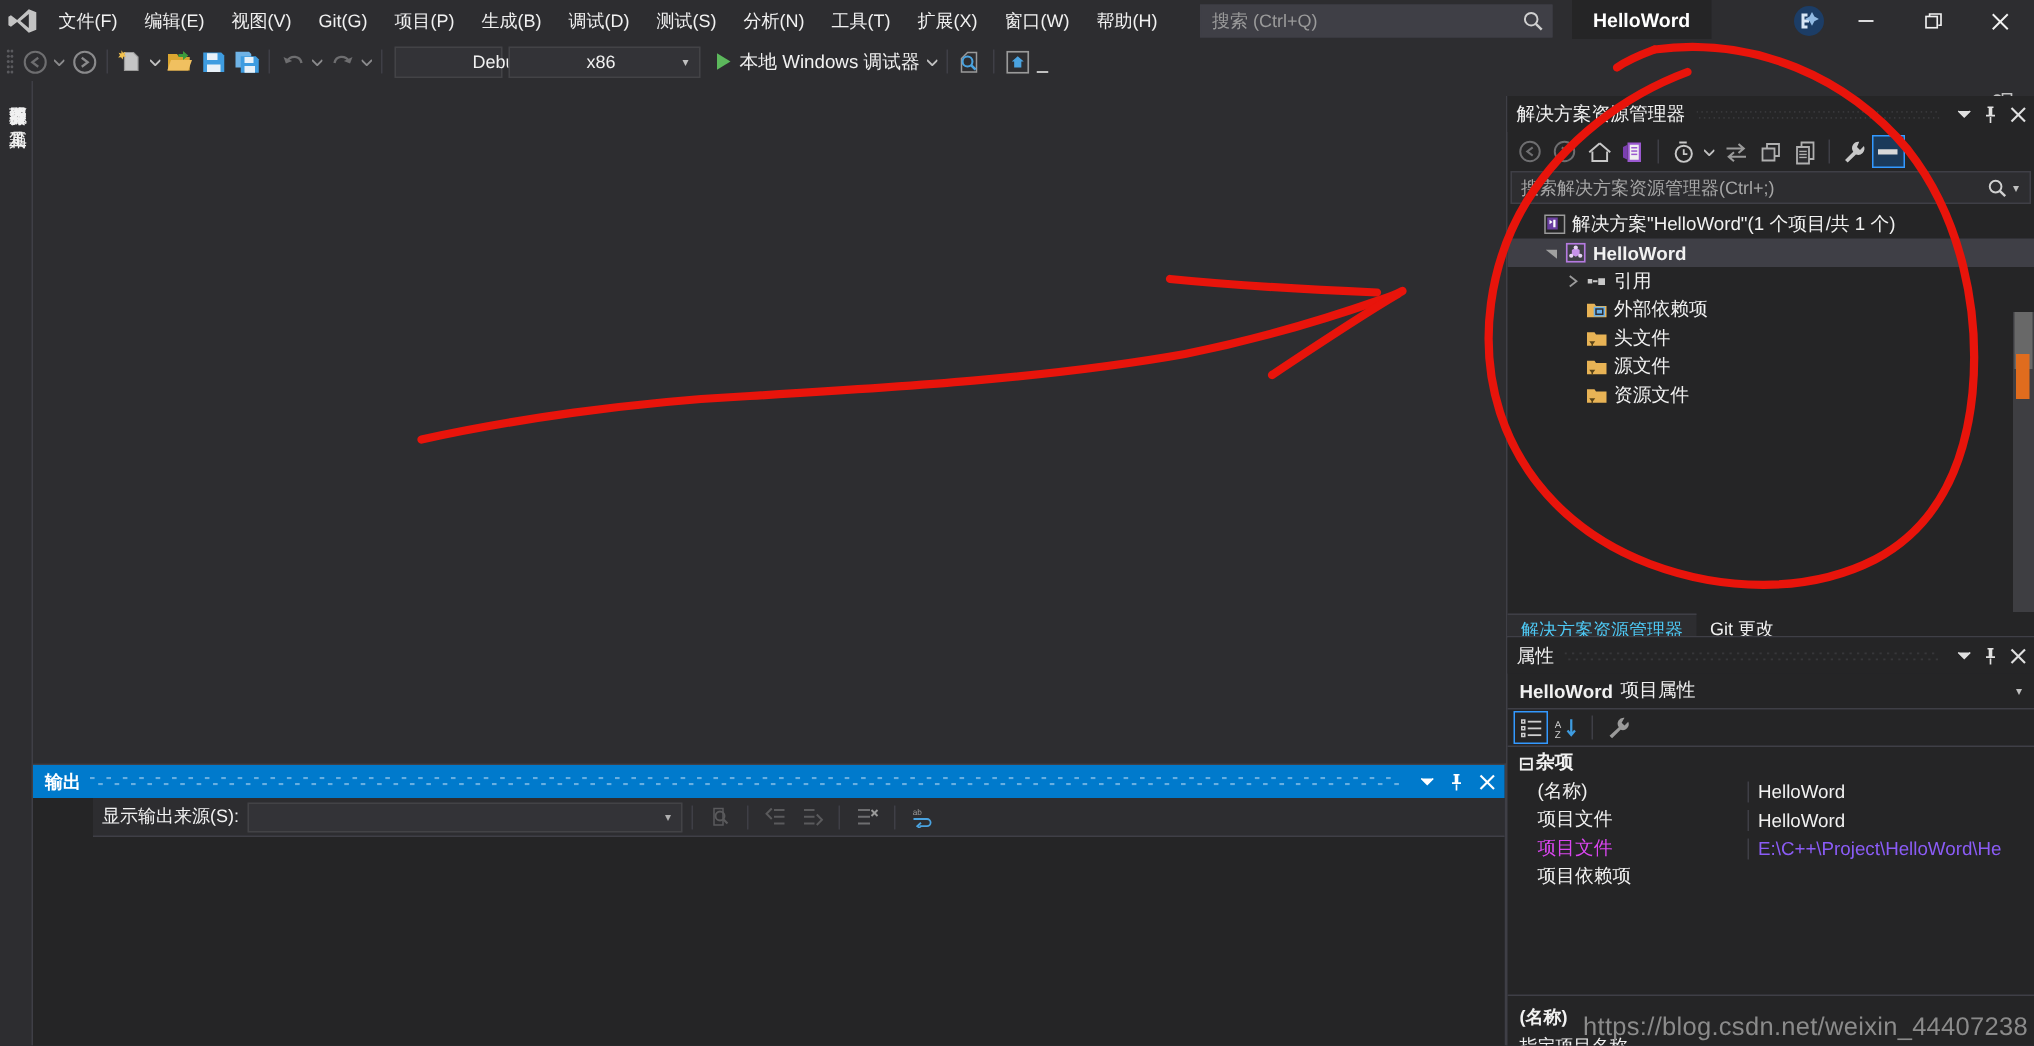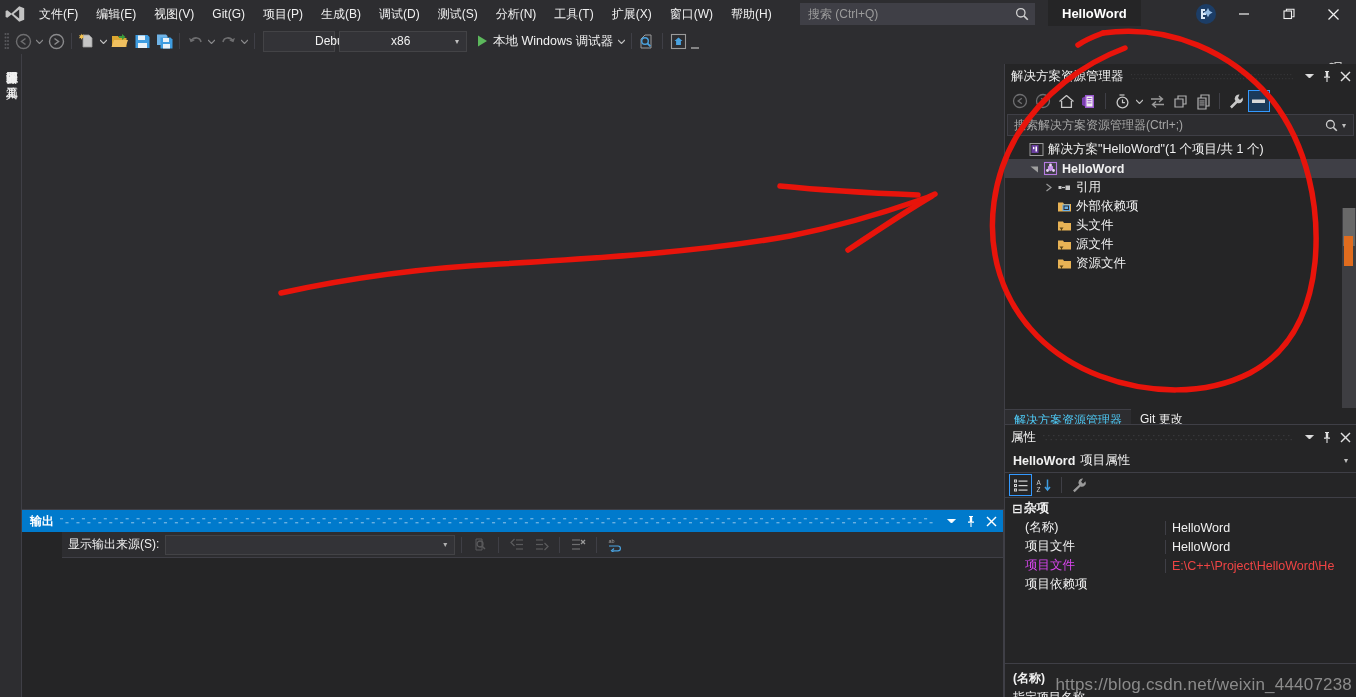--- a/index.html
+++ b/index.html
@@ -184,21 +184,21 @@
   .props-toolbar { height: 25px; display: flex; align-items: center; padding: 0 4px; border-bottom: 1px solid #3f3f46; }
   .pbtn { width: 23px; height: 22px; display:flex; align-items:center; justify-content:center; }
   .pbtn.active { border: 1px solid #3399ff; }
   .pgrid { font-size: 12.5px; }
   .pg-cat { height: 20px; display: flex; align-items: center; padding-left: 6px; font-weight: bold; color: #f1f1f1; }
   .pg-cat .exp { width: 13px; display:flex; align-items:center; justify-content:center; }
   .pg-row { height: 19px; display: flex; align-items: center; }
   .pg-key { width: 160px; padding-left: 20px; color: #f1f1f1; white-space: nowrap; overflow: hidden; }
   .pg-key.dim { color: #d946ef; }
   .pg-val { flex: 1; padding-left: 6px; color: #f1f1f1; border-left: 1px solid #3f3f46; white-space: nowrap; overflow: hidden; }
-  .pg-val.dim { color: #ef4444; }
+  .pg-val.dim { color: #8b5cf6; }
   .props-desc {
     position: absolute; left: 0; bottom: 0; width: 352px; height: 60px;
     border-top: 1px solid #3f3f46; padding: 6px 8px;
   }
   .pd-title { font-weight: bold; font-size: 12px; color: #f1f1f1; }
   .pd-text { font-size: 12px; color: #f1f1f1; margin-top: 2px; }
 
   .watermark {
     position: absolute; right: 4px; bottom: 2px;
     font-size: 17px; color: #8b8b8b; letter-spacing: .2px; white-space: nowrap;

